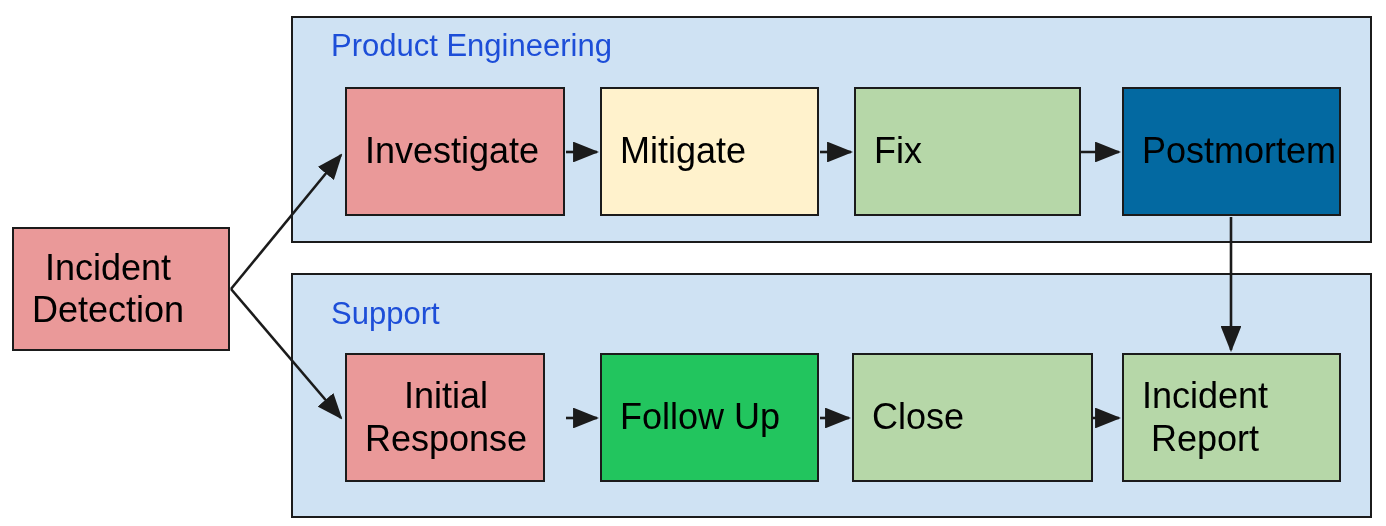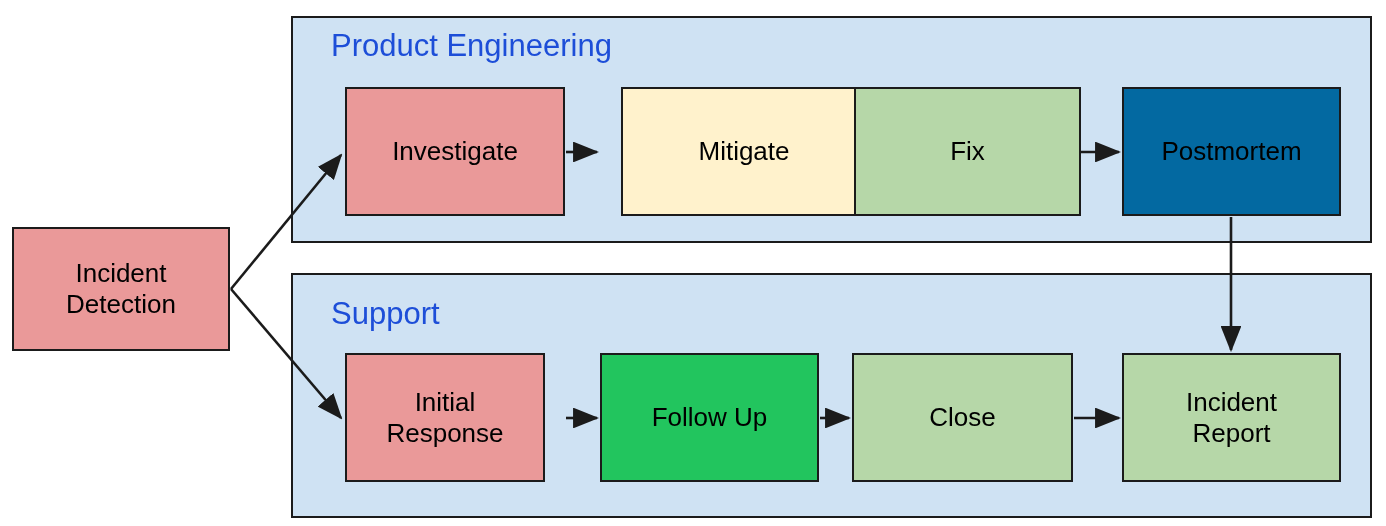--- a/index.html
+++ b/index.html
@@ -30,26 +30,26 @@
     line-height: 1;
     white-space: nowrap;
     margin-left: 40px;
   }
   .node {
     position: absolute;
     box-sizing: border-box;
     border: 2px solid #1b1b1b;
     display: flex;
     align-items: center;
-    justify-content: center;
+    justify-content: flex-start;
     text-align: center;
-    font-size: 26px;
+    font-size: 36px;
     color: #000000;
     line-height: 1.18;
-    padding: 7px;
+    padding: 18px;
   }
   .node span { display: block; }
   #edges {
     position: absolute;
     left: 0;
     top: 0;
     width: 1386px;
     height: 526px;
     pointer-events: none;
   }
@@ -93,21 +93,21 @@
       <span>Detection</span>
     </div>
   </div>
 
   <div class="node" style="left:345px; top:87px; width:220px; height:129px; background:#ea9999;">
     <div>
       <span>Investigate</span>
     </div>
   </div>
 
-  <div class="node" style="left:621px; top:87px; width:246px; height:129px; background:#fff2cc;">
+  <div class="node" style="left:600px; top:87px; width:219px; height:129px; background:#fff2cc;">
     <div>
       <span>Mitigate</span>
     </div>
   </div>
 
   <div class="node" style="left:854px; top:87px; width:227px; height:129px; background:#b6d7a8;">
     <div>
       <span>Fix</span>
     </div>
   </div>
@@ -124,21 +124,21 @@
       <span>Response</span>
     </div>
   </div>
 
   <div class="node" style="left:600px; top:353px; width:219px; height:129px; background:#22c55e;">
     <div>
       <span>Follow Up</span>
     </div>
   </div>
 
-  <div class="node" style="left:852px; top:353px; width:221px; height:129px; background:#b6d7a8;">
+  <div class="node" style="left:852px; top:353px; width:241px; height:129px; background:#b6d7a8;">
     <div>
       <span>Close</span>
     </div>
   </div>
 
   <div class="node" style="left:1122px; top:353px; width:219px; height:129px; background:#b6d7a8;">
     <div>
       <span>Incident</span>
       <span>Report</span>
     </div>

